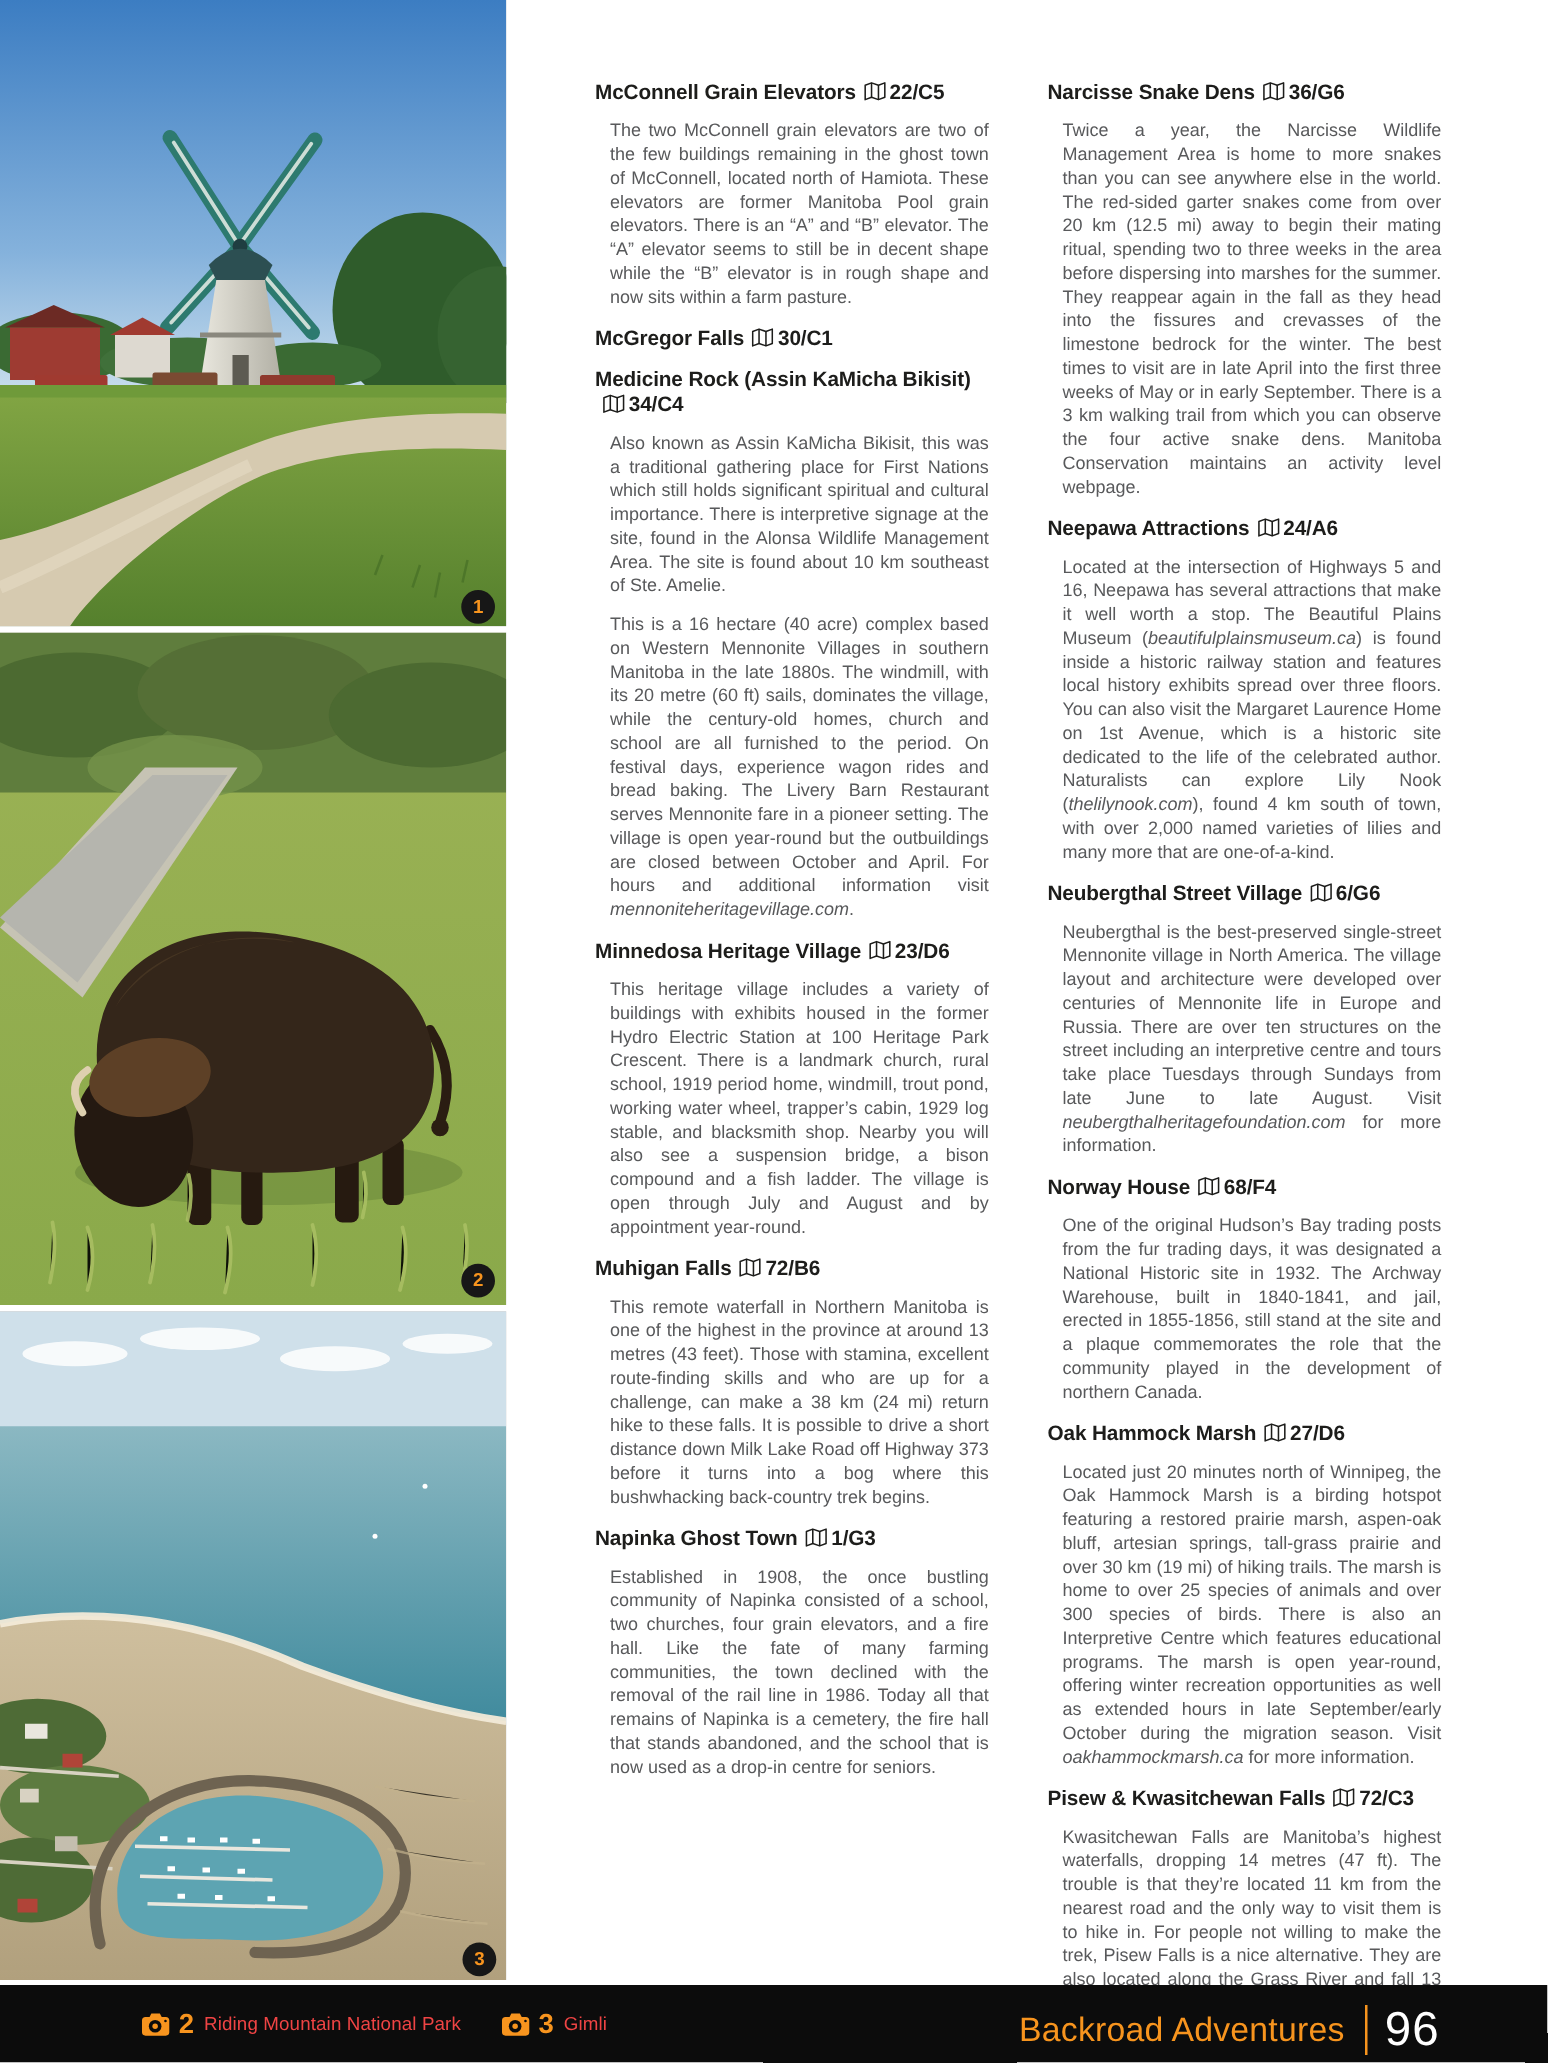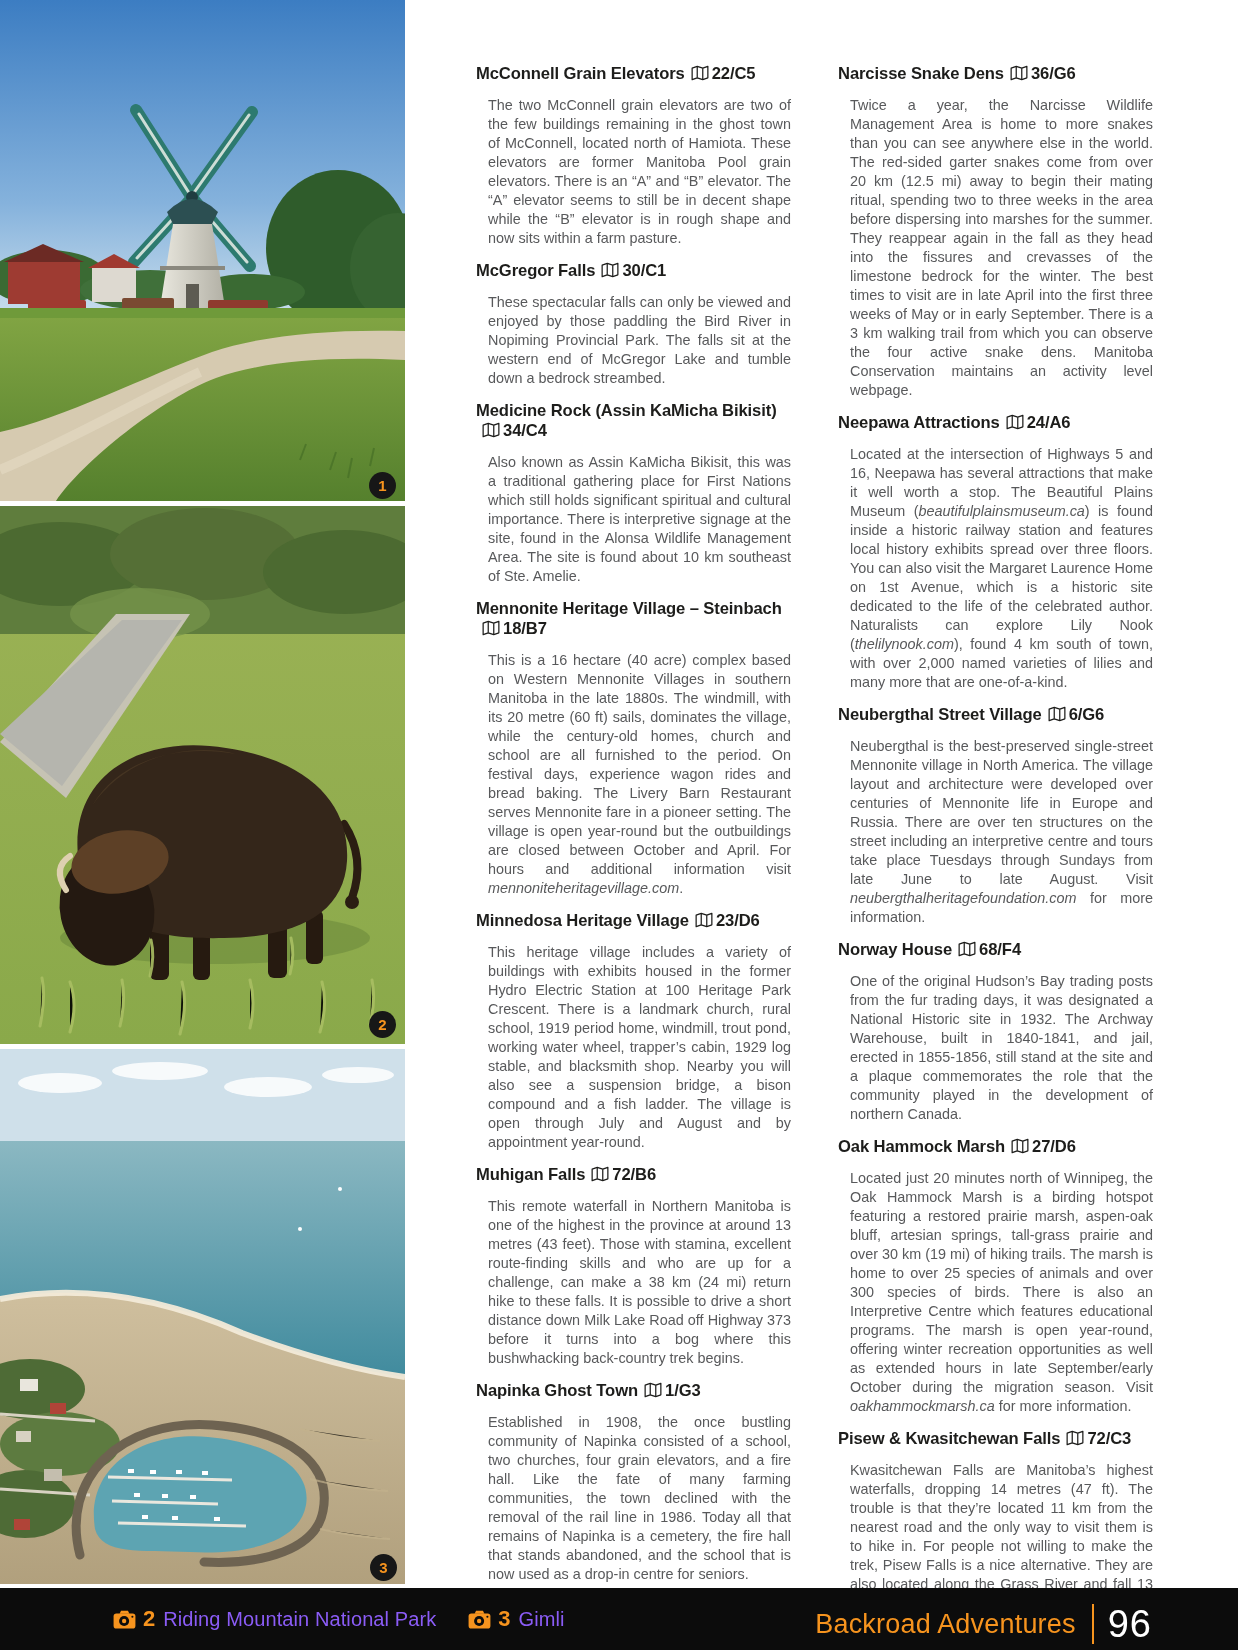--- a/index.html
+++ b/index.html
@@ -29,21 +29,21 @@
   .mapic{width:18px;height:16px;vertical-align:-2px;margin:0 3px 0 6px;}
   .entry p{font-size:14.4px;line-height:19px;color:#58595b;margin:12px;text-align:justify;}
   .entry p i{}
 
   
   .footer{position:absolute;left:0;top:1588px;width:1238px;height:62px;background:#0c0c0c;}
   .footer-left{position:absolute;left:113px;top:0;height:62px;display:flex;align-items:center;}
   .caption{display:flex;align-items:center;margin-right:32px;}
   .camic{width:23px;height:19px;margin-right:7px;}
   .cap-num{color:#f7941e;font-weight:bold;font-size:22px;margin-right:8px;}
-  .cap-lbl{color:#8b5cf6;font-size:20px;letter-spacing:0.1px;}
+  .cap-lbl{color:#ef4444;font-size:15px;letter-spacing:0.1px;}
   .footer-right{position:absolute;right:86px;top:0;height:72px;display:flex;align-items:center;}
   .brand{color:#f7941e;font-size:27px;letter-spacing:0.2px;}
   .sep{width:2px;height:40px;background:#f7941e;margin:0 14px 0 16px;}
   .pagenum{color:#ffffff;font-size:38px;font-weight:400;letter-spacing:1px;}
 </style>
 </head>
 <body>
 
 <svg width="0" height="0" style="position:absolute" aria-hidden="true">
   <defs>
@@ -260,32 +260,28 @@
   <section class="entry">
     <h3><span>McConnell Grain Elevators</span><span class="coordwrap"><svg class="mapic">
             <use href="#map-ico"></use>
           </svg><span>22/C5</span></span></h3>
     <p>The two McConnell grain elevators are two of the few buildings remaining in the ghost town of McConnell, located north of Hamiota. These elevators are former Manitoba Pool grain elevators. There is an “A” and “B” elevator. The “A” elevator seems to still be in decent shape while the “B” elevator is in rough shape and now sits within a farm pasture.</p>
   </section>
   <section class="entry">
     <h3><span>McGregor Falls</span><span class="coordwrap"><svg class="mapic">
             <use href="#map-ico"></use>
           </svg><span>30/C1</span></span></h3>
-    <p>These spectacular falls can only be viewed and enjoyed by those paddling the Bird River in Nopiming Provincial Park. The falls sit at the western end of McGregor Lake and tumble down a bedrock streambed.</p>
   </section>
   <section class="entry">
     <h3><span>Medicine Rock (Assin KaMicha Bikisit)</span><span class="coordwrap"><svg class="mapic">
             <use href="#map-ico"></use>
           </svg><span>34/C4</span></span></h3>
     <p>Also known as Assin KaMicha Bikisit, this was a traditional gathering place for First Nations which still holds significant spiritual and cultural importance. There is interpretive signage at the site, found in the Alonsa Wildlife Management Area. The site is found about 10 km southeast of Ste. Amelie.</p>
   </section>
   <section class="entry">
-    <h3><span>Mennonite Heritage Village – Steinbach</span><span class="coordwrap"><svg class="mapic">
-            <use href="#map-ico"></use>
-          </svg><span>18/B7</span></span></h3>
     <p>This is a 16 hectare (40 acre) complex based on Western Mennonite Villages in southern Manitoba in the late 1880s. The windmill, with its 20 metre (60 ft) sails, dominates the village, while the century-old homes, church and school are all furnished to the period. On festival days, experience wagon rides and bread baking. The Livery Barn Restaurant serves Mennonite fare in a pioneer setting. The village is open year-round but the outbuildings are closed between October and April. For hours and additional information visit <i>mennoniteheritagevillage.com</i>.</p>
   </section>
   <section class="entry">
     <h3><span>Minnedosa Heritage Village</span><span class="coordwrap"><svg class="mapic">
             <use href="#map-ico"></use>
           </svg><span>23/D6</span></span></h3>
     <p>This heritage village includes a variety of buildings with exhibits housed in the former Hydro Electric Station at 100 Heritage Park Crescent. There is a landmark church, rural school, 1919 period home, windmill, trout pond, working water wheel, trapper’s cabin, 1929 log stable, and blacksmith shop. Nearby you will also see a suspension bridge, a bison compound and a fish ladder. The village is open through July and August and by appointment year-round.</p>
   </section>
   <section class="entry">
     <h3><span>Muhigan Falls</span><span class="coordwrap"><svg class="mapic">

